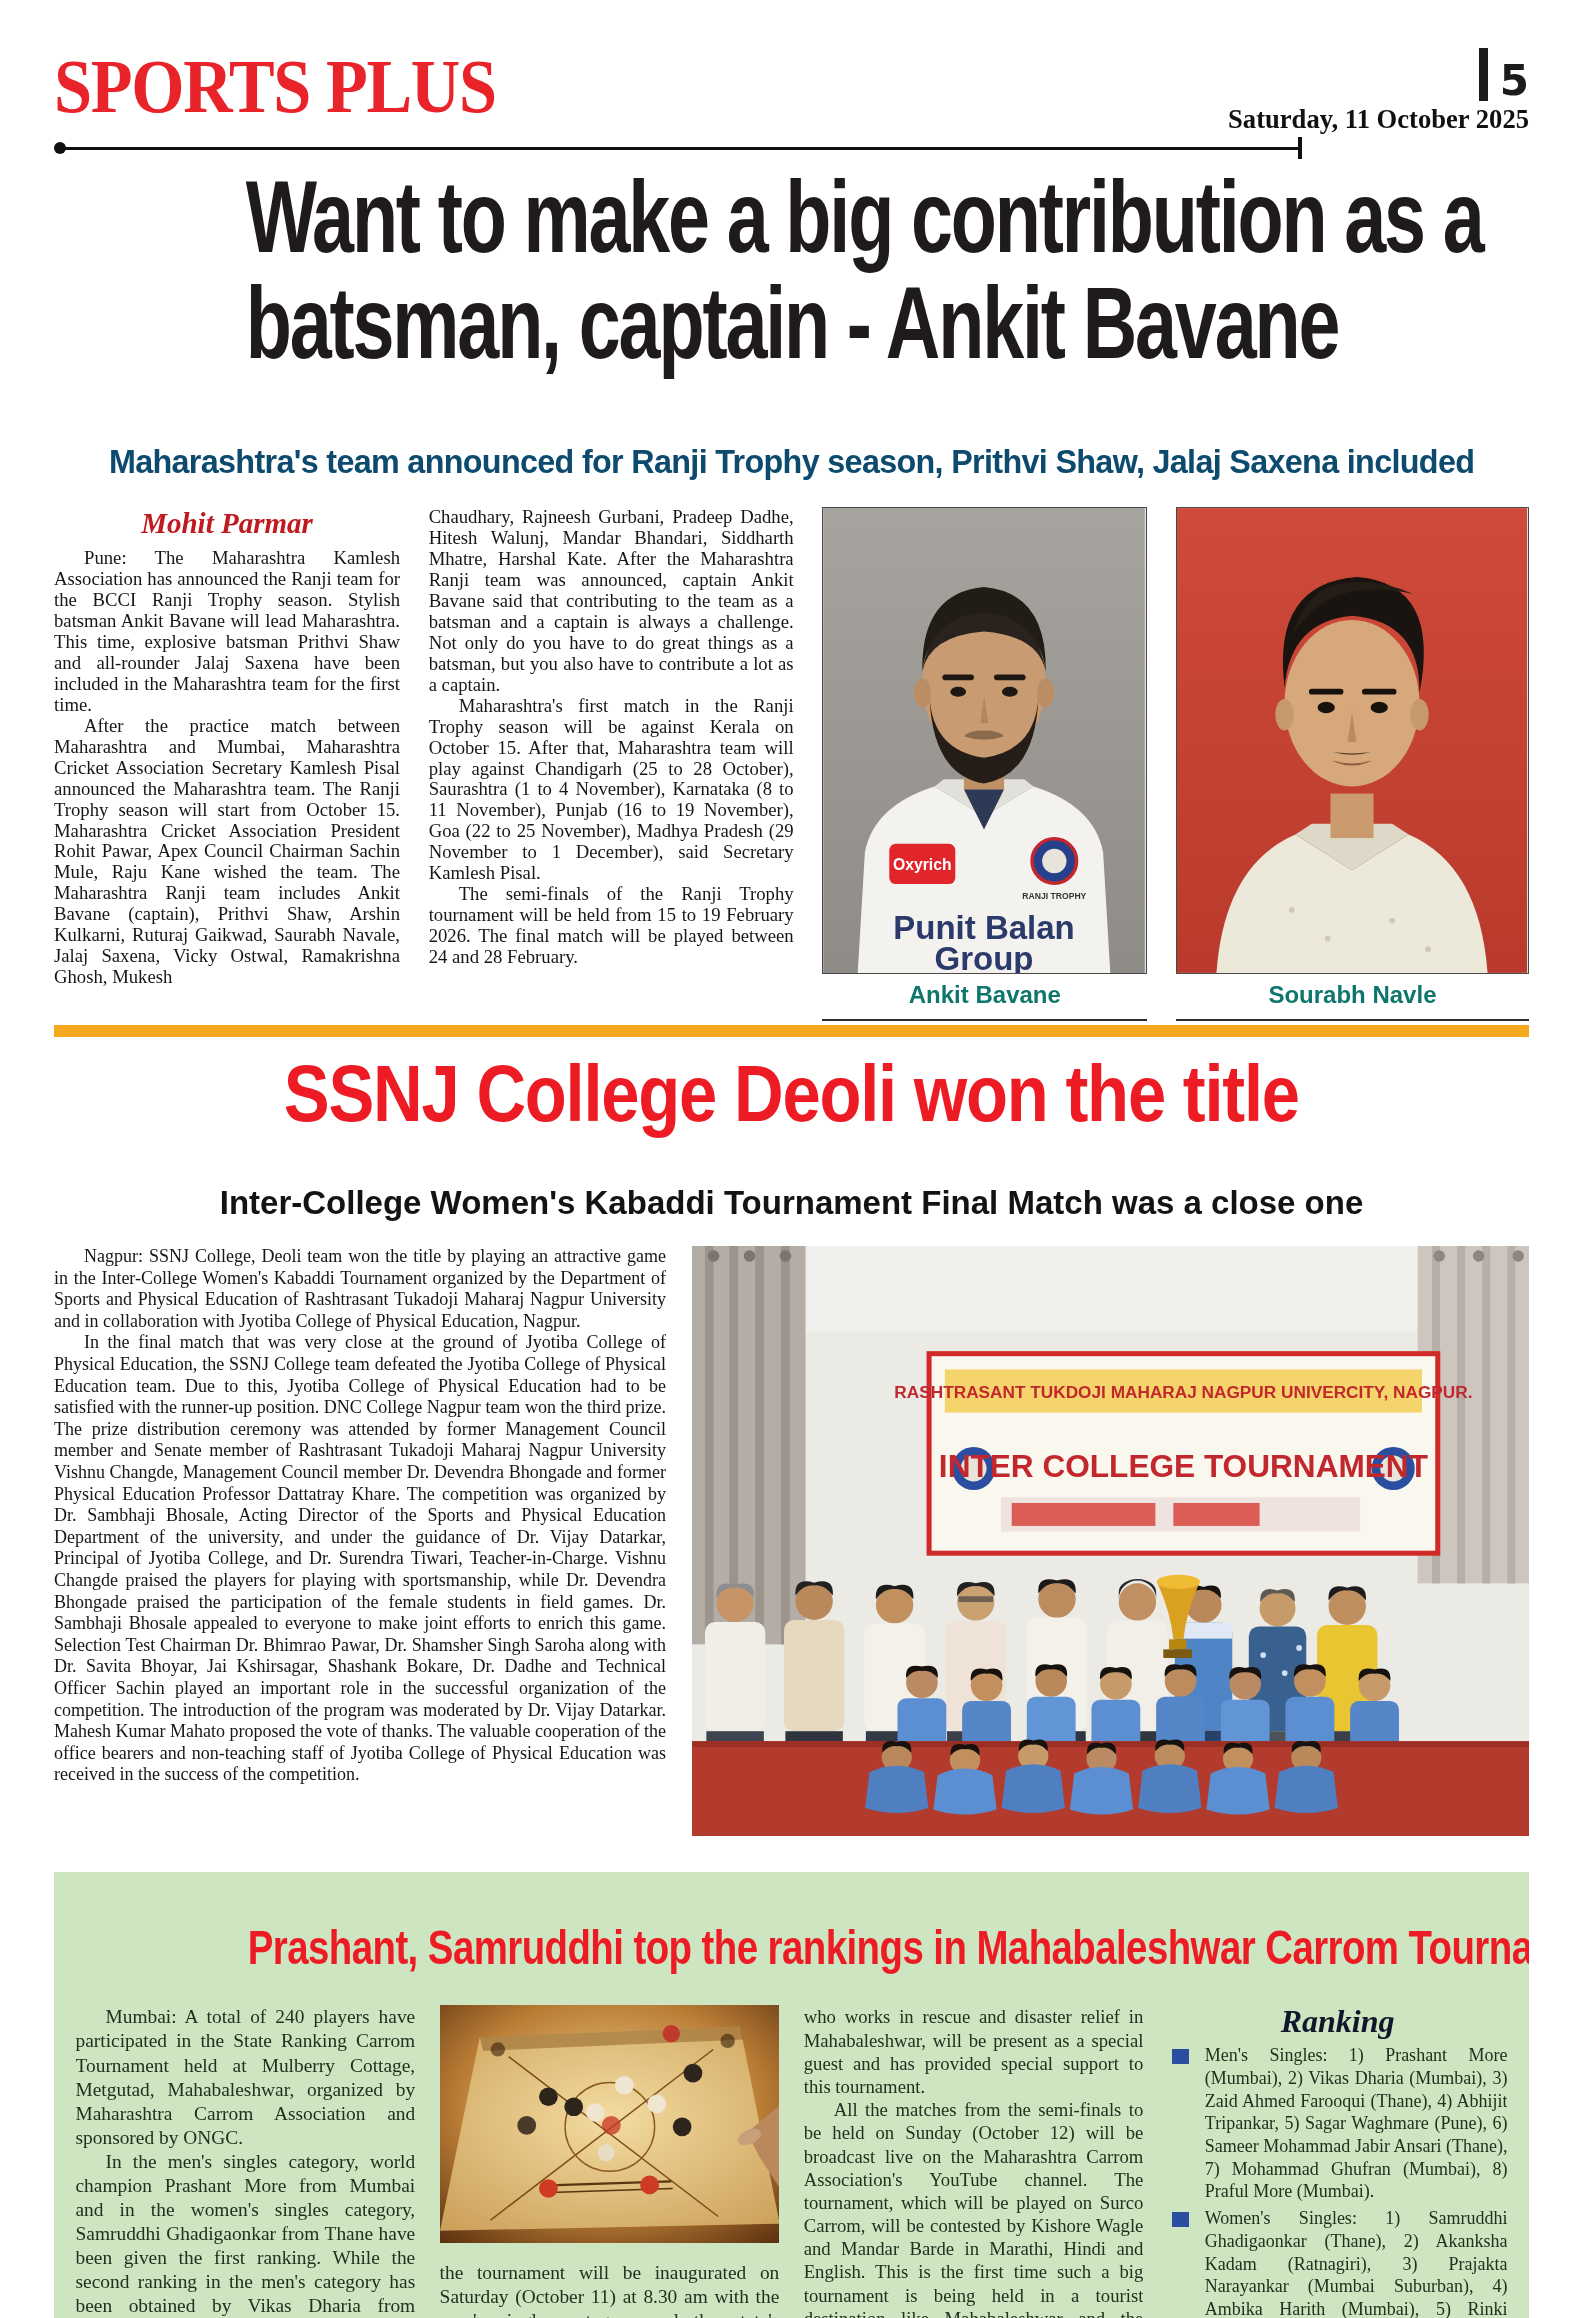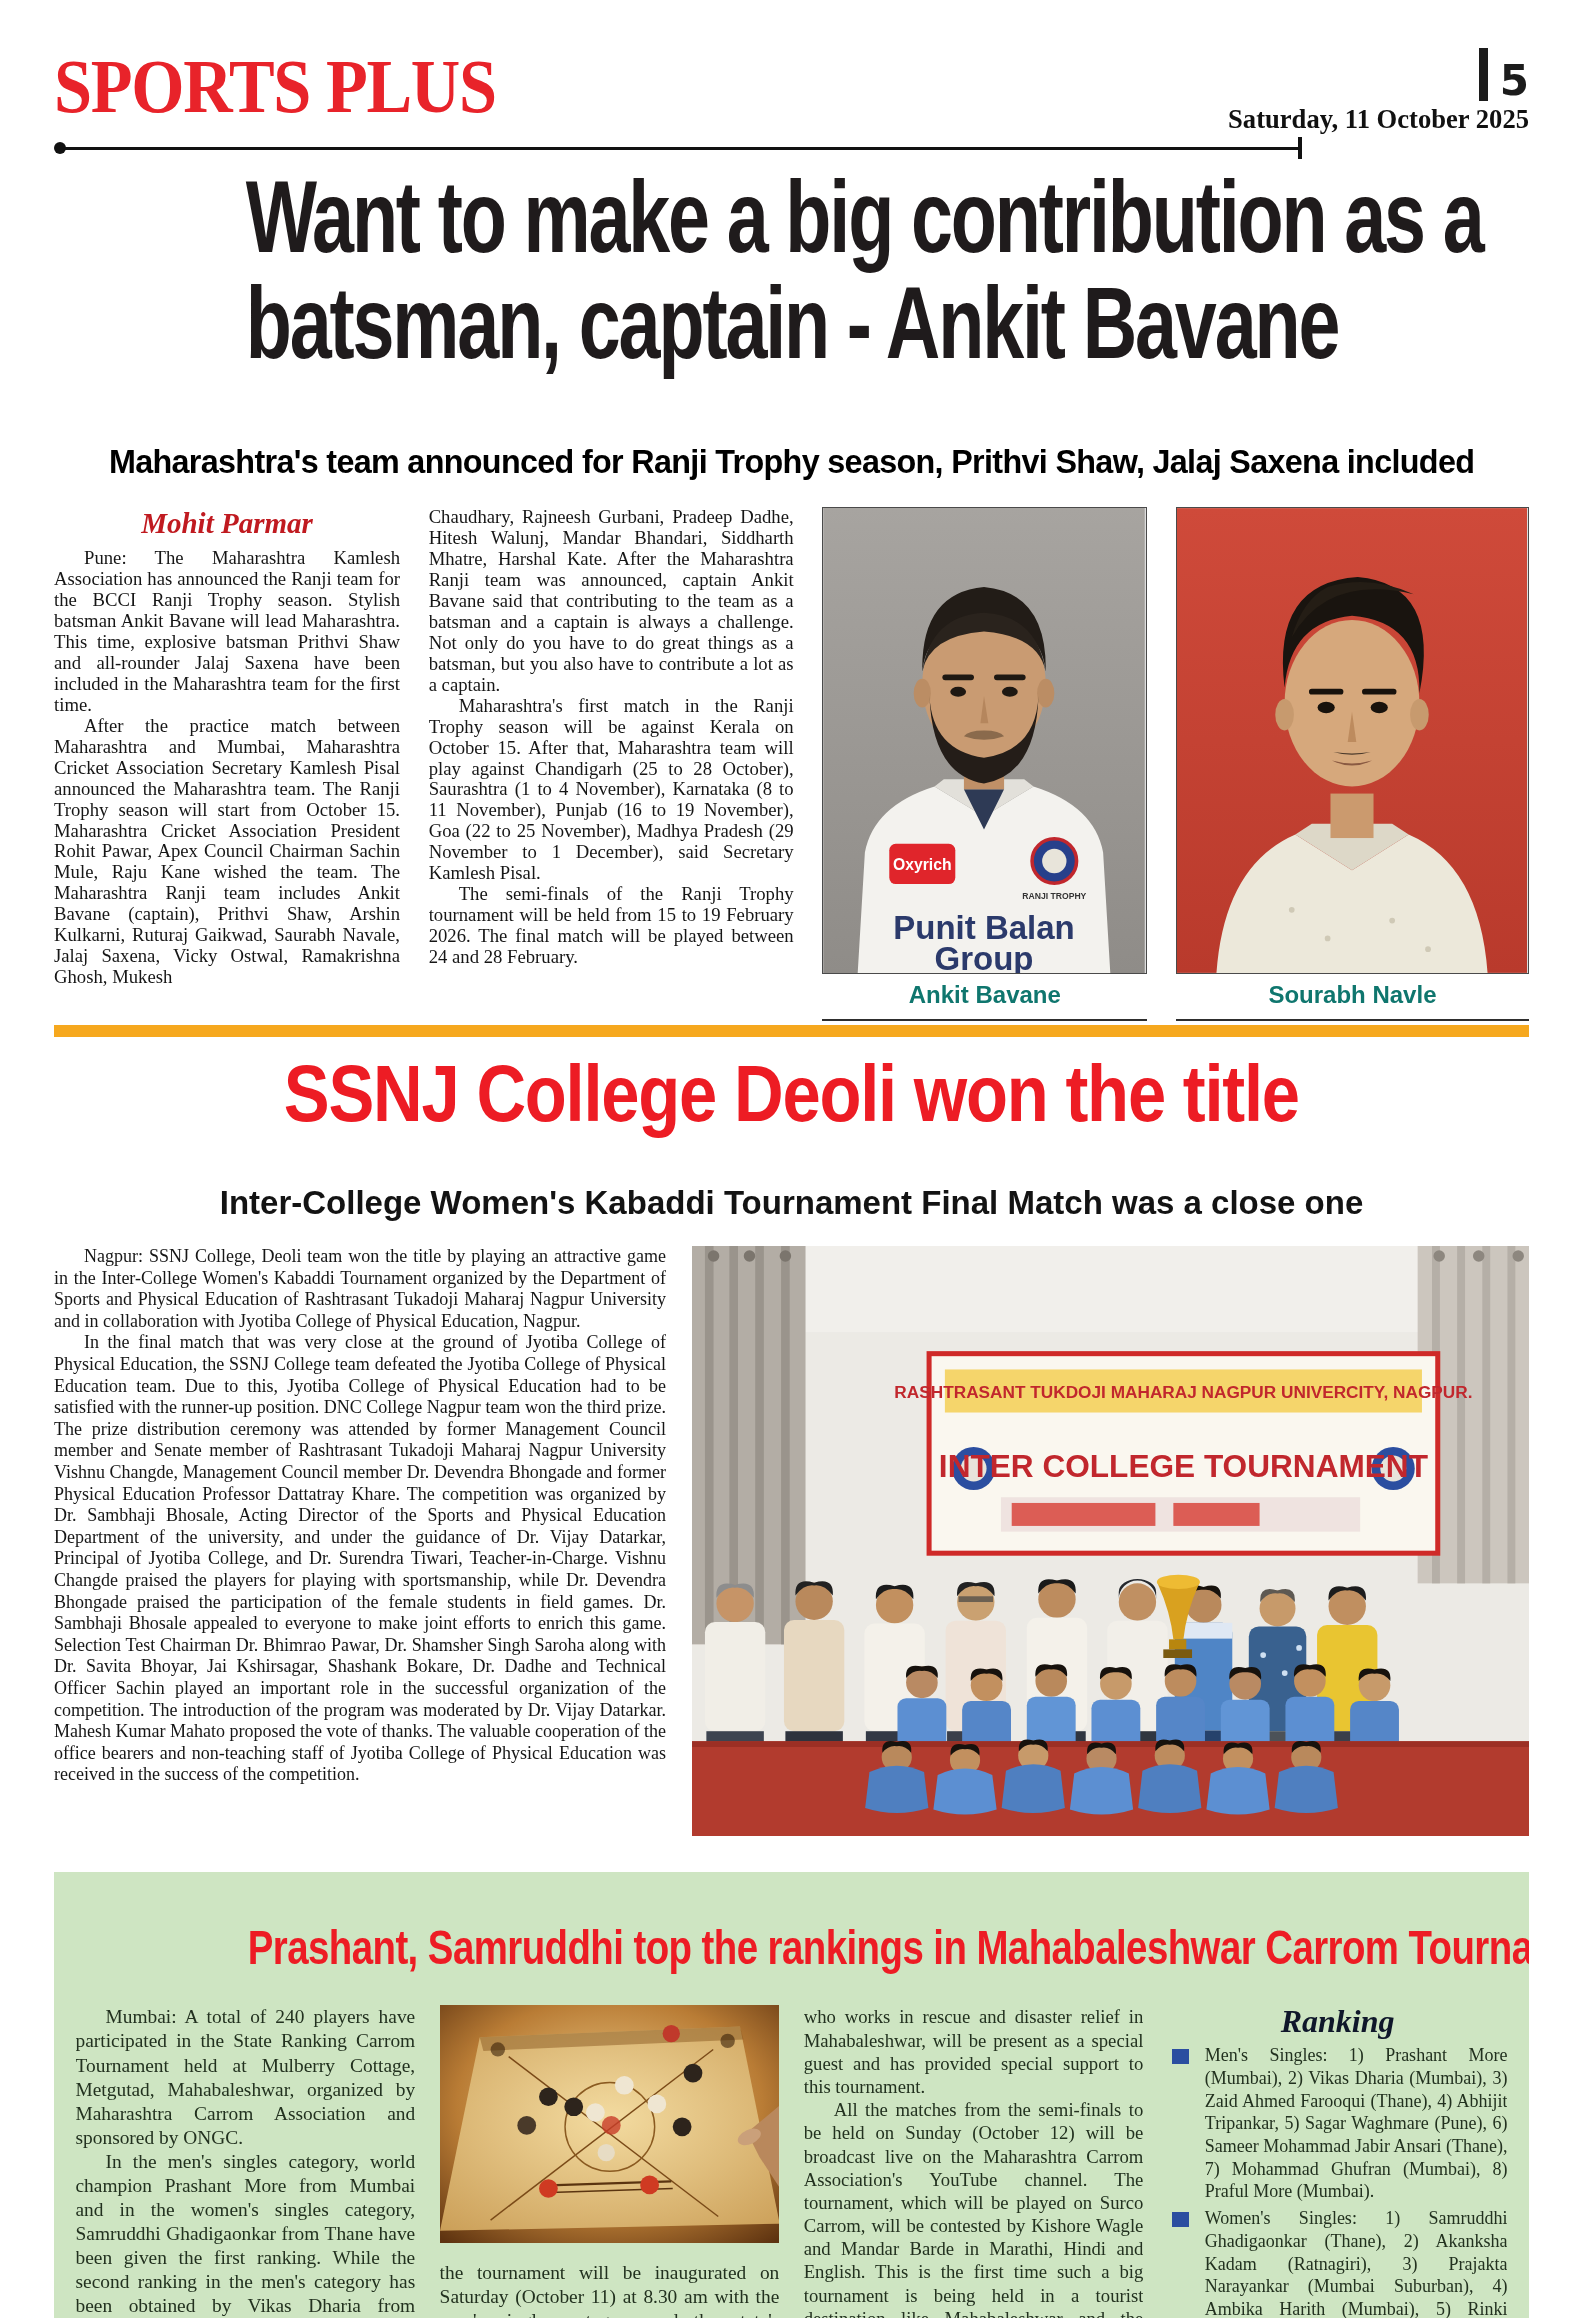--- a/index.html
+++ b/index.html
@@ -17,21 +17,21 @@
   .date{font-family:"Liberation Serif",serif;font-weight:bold;font-size:26.6px;margin-top:0px;color:#111;}
   .rule-row{position:relative;height:21.5px;margin-top:1.4px;}
   .rule-dot{position:absolute;left:0;top:5.7px;width:12.2px;height:12.2px;border-radius:50%;background:#111;}
   .rule-line{position:absolute;left:7.2px;top:10px;width:1239px;height:3.6px;background:#111;}
   .rule-end{position:absolute;left:1244px;top:0.7px;width:4.3px;height:22px;background:#111;}
 
   
   .hl{text-align:center;font-family:"Liberation Sans",sans-serif;font-weight:bold;color:#1f1b1c;
       font-size:102px;line-height:1.04;margin-top:5.7px;}
   .hl-line{display:block;transform:scaleX(.74);transform-origin:center;white-space:nowrap;letter-spacing:-2.9px;}
-  .subhl{text-align:center;font-family:"Liberation Sans",sans-serif;font-weight:bold;color:#000000;
+  .subhl{text-align:center;font-family:"Liberation Sans",sans-serif;font-weight:bold;color:#0c4a6e;
          font-size:34px;margin-top:20px;line-height:1;}
   .subhl span{display:inline-block;transform:scaleX(.95);white-space:nowrap;letter-spacing:-0.7px;}
 
   .a1-row{display:flex;justify-content:space-between;margin-top:29px;height:513px;}
   .textcol{overflow:hidden;text-align:justify;}
   .a1c1{width:346px;font-size:18.7px;line-height:1.12;}
   .a1c2{width:365px;font-size:18.7px;line-height:1.12;}
   p{margin:0;text-indent:30px;}
   p.cont{text-indent:0;}
   .byline{text-align:center;font-family:"Liberation Serif",serif;font-style:italic;font-weight:bold;

